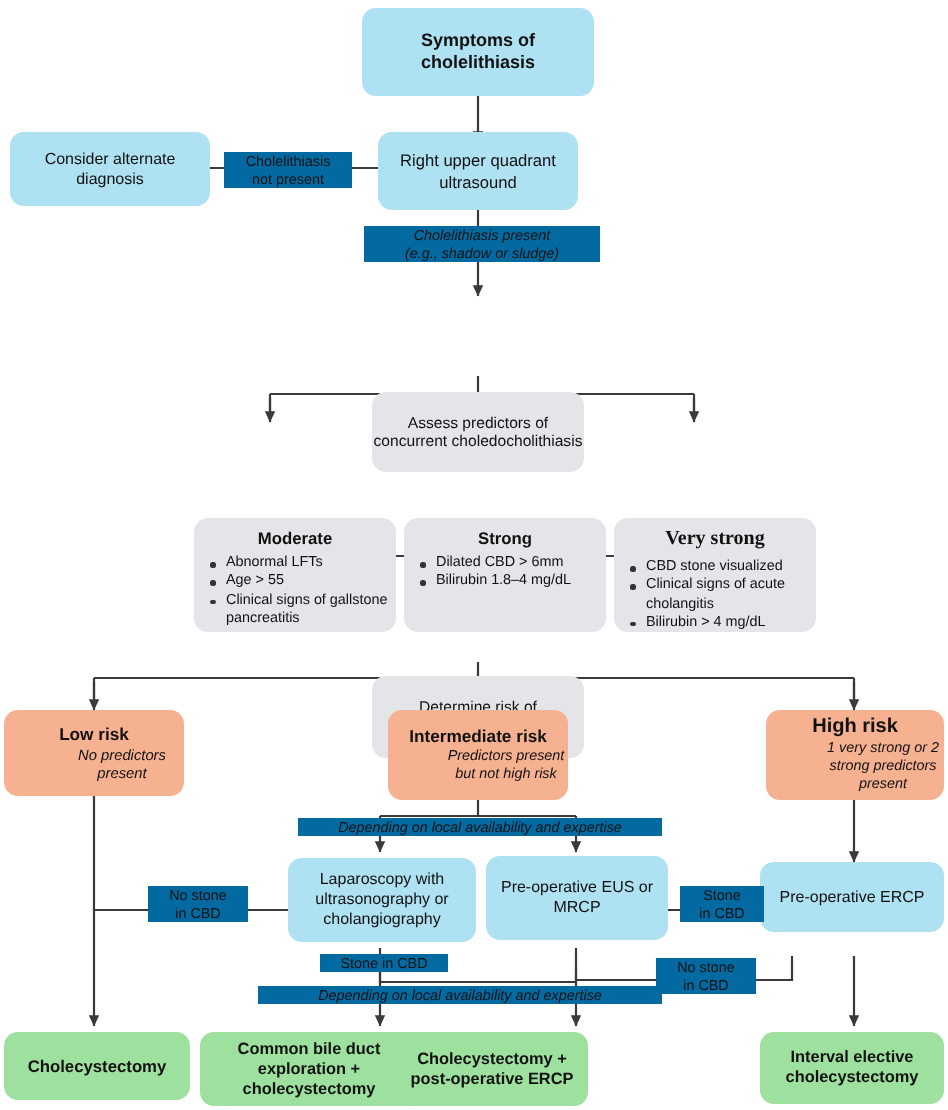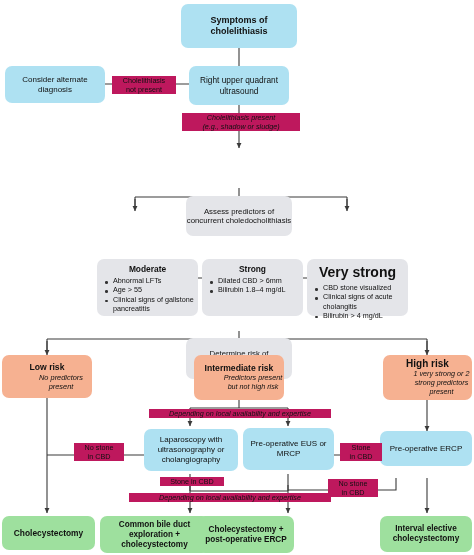--- a/index.html
+++ b/index.html
@@ -70,21 +70,21 @@
     height: 2.5px;
     border-radius: 50%;
     background: #333;
   }
   .edge-label {
     position: absolute;
     font-size: 7.2px;
     color: #111;
     text-align: center;
     line-height: 1.25;
-    background: #be185d;
+    background: #0369a1;
     padding: 0 1px;
     white-space: nowrap;
   }
   .edge-label.italic { font-style: italic; }
 </style>
 </head>
 <body>
 
 <div id="canvas">
 
@@ -166,21 +166,21 @@
 
   <div class="node grey" style="left:202px; top:211px; width:101px; height:57px; font-size:7.2px; justify-content:flex-start; padding-top:5px;">
     <div class="title" style="font-size:8.4px;">Strong</div>
     <div class="list">
       <div class="li">Dilated CBD &gt; 6mm</div>
       <div class="li">Bilirubin 1.8–4 mg/dL</div>
     </div>
   </div>
 
   <div class="node grey" style="left:307px; top:211px; width:101px; height:57px; font-size:7.2px; justify-content:flex-start; padding-top:5px;">
-    <div class="title" style="font-size:14px;">Very strong</div>
+    <div class="title" style="font-size:10px;font-family:Liberation Serif, serif;">Very strong</div>
     <div class="list">
       <div class="li">CBD stone visualized</div>
       <div class="li">Clinical signs of acute cholangitis</div>
       <div class="li">Bilirubin &gt; 4 mg/dL</div>
     </div>
   </div>
 
   <div class="node grey" style="left:186px; top:290px; width:106px; height:41px; font-size:7.8px;">
     <div>Determine risk of choledocholithiasis</div>
   </div>

